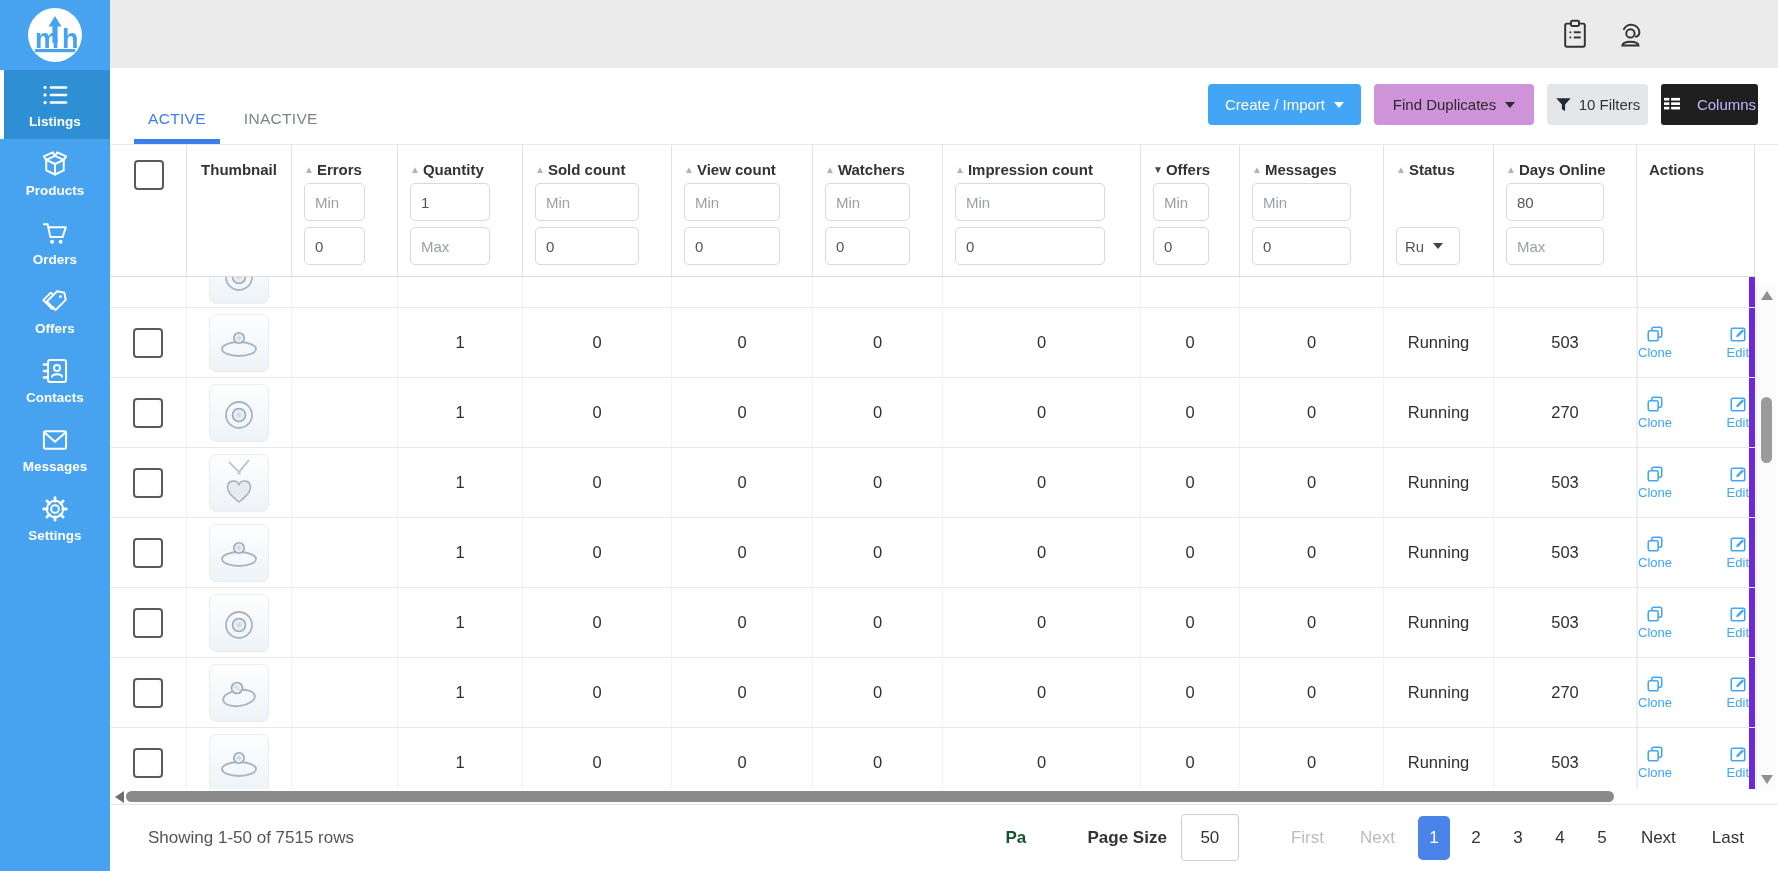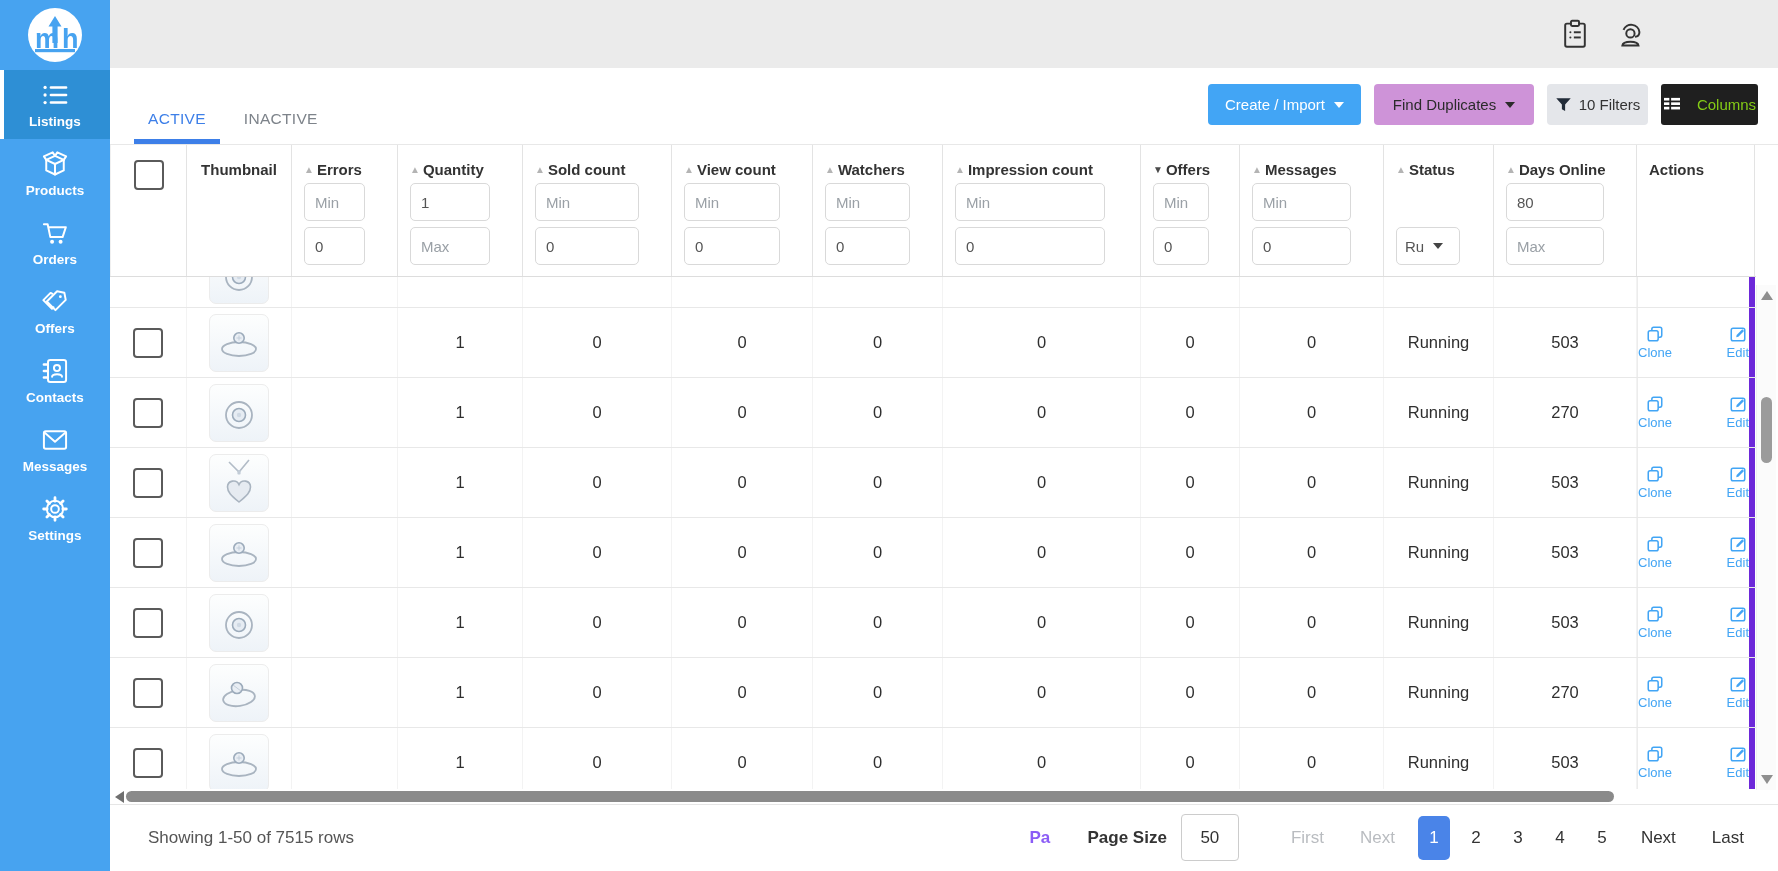--- a/index.html
+++ b/index.html
@@ -28,21 +28,21 @@
   .tabs-row { position:relative; height:77px; border-bottom:1px solid #e8e8e8; }
   .tabs { position:absolute; left:24px; bottom:0; display:flex; align-items:flex-end; }
   .tab { font-size:15.5px; padding:0 14px 16px; cursor:pointer; letter-spacing:.3px; }
   .tab.active { color:#3d7fe8; border-bottom:5px solid #3d7fe8; padding-bottom:11px; }
   .tab.inactive { color:#7d838a; margin-left:10px; }
   .toolbar { position:absolute; right:20px; top:16px; display:flex; gap:13px; }
   .btn { display:flex; align-items:center; justify-content:center; height:41px; border-radius:4px; font-size:15px; cursor:pointer; border:none; white-space:nowrap; }
   .btn-create { background:#42a5f5; color:#fff; width:153px; }
   .btn-dup { background:#ce93d8; color:#2b2b2b; width:160px; }
   .btn-filters { background:#e4e6ea; color:#333; width:101px; gap:7px; }
-  .btn-columns { background:#1f1f1f; color:#84cc16; width:97px; gap:16px; border-radius:3px; }
+  .btn-columns { background:#1f1f1f; color:#c4b5fd; width:97px; gap:16px; border-radius:3px; }
   .caret-down { width:0; height:0; border-left:5px solid transparent; border-right:5px solid transparent; border-top:6px solid currentColor; margin-left:9px; display:inline-block; }
 
   
   .thead { display:flex; width:1646px; height:132px; border-bottom:1px solid #ddd; }
   .th { border-right:1px solid #e3e3e3; padding-top:12px; }
   .th:first-child { border-left:1px solid #f0f0f0; }
   .th-label { display:flex; align-items:center; height:24px; padding-left:12px; font-size:15px; font-weight:bold; color:#333; white-space:nowrap; }
   .th-label.center { justify-content:center; padding-left:0; }
   .sort-caret { font-size:10px; color:#b4b4b4; margin-right:3px; cursor:pointer; }
   .sort-caret.desc { color:#4a4a4a; }
@@ -71,21 +71,21 @@
   .vscroll .arrow-down { position:absolute; bottom:6px; left:4px; width:0; height:0; border-left:6px solid transparent; border-right:6px solid transparent; border-top:9px solid #8f8f8f; cursor:pointer; }
   .vscroll .vthumb { position:absolute; top:112px; left:4px; width:11px; height:66px; background:#9b9b9b; border-radius:6px; cursor:grab; }
   .hscroll { position:relative; height:15px; background:#fff; }
   .hscroll .arrow-left { position:absolute; left:5px; top:2px; width:0; height:0; border-top:6px solid transparent; border-bottom:6px solid transparent; border-right:9px solid #6f6f6f; cursor:pointer; }
   .hscroll .hthumb { position:absolute; left:16px; top:2px; width:1488px; height:11px; background:#8a8a8a; border-radius:6px; cursor:grab; }
 
   
   .footerbar { height:66px; border-top:1px solid #e6e6e6; display:flex; align-items:center; font-size:17px; color:#555;gap:18px; }
   .showing { margin-left:38px; }
   .pager { margin-left:auto; display:flex; align-items:center; margin-right:16px; }
-  .trunc-label { font-weight:bold; color:#8b5cf6; width:26px; overflow:hidden; white-space:nowrap; margin-right:32px; }
+  .trunc-label { font-weight:bold; color:#14532d; width:26px; overflow:hidden; white-space:nowrap; margin-right:56px; }
   .psize-label { font-weight:bold; color:#333; margin-right:14px; white-space:nowrap; }
   .psize-input { width:58px; height:47px; border:1px solid #ccc; border-radius:4px; text-align:center; font-size:17px; color:#333; font-family:inherit; margin-right:34px; }
   .page-btn { min-width:32px; height:44px; display:flex; align-items:center; justify-content:center; margin:0 6px; padding:0 6px; color:#333; cursor:pointer; border-radius:5px; white-space:nowrap; }
   .page-btn.num { margin:0 5px; }
   .page-btn.disabled { color:#b9bcc0; }
   .page-btn.active { background:#4a84e8; color:#fff; }
   .page-btn.wide { margin:0 12px; }
 </style>
 </head>
 <body>

